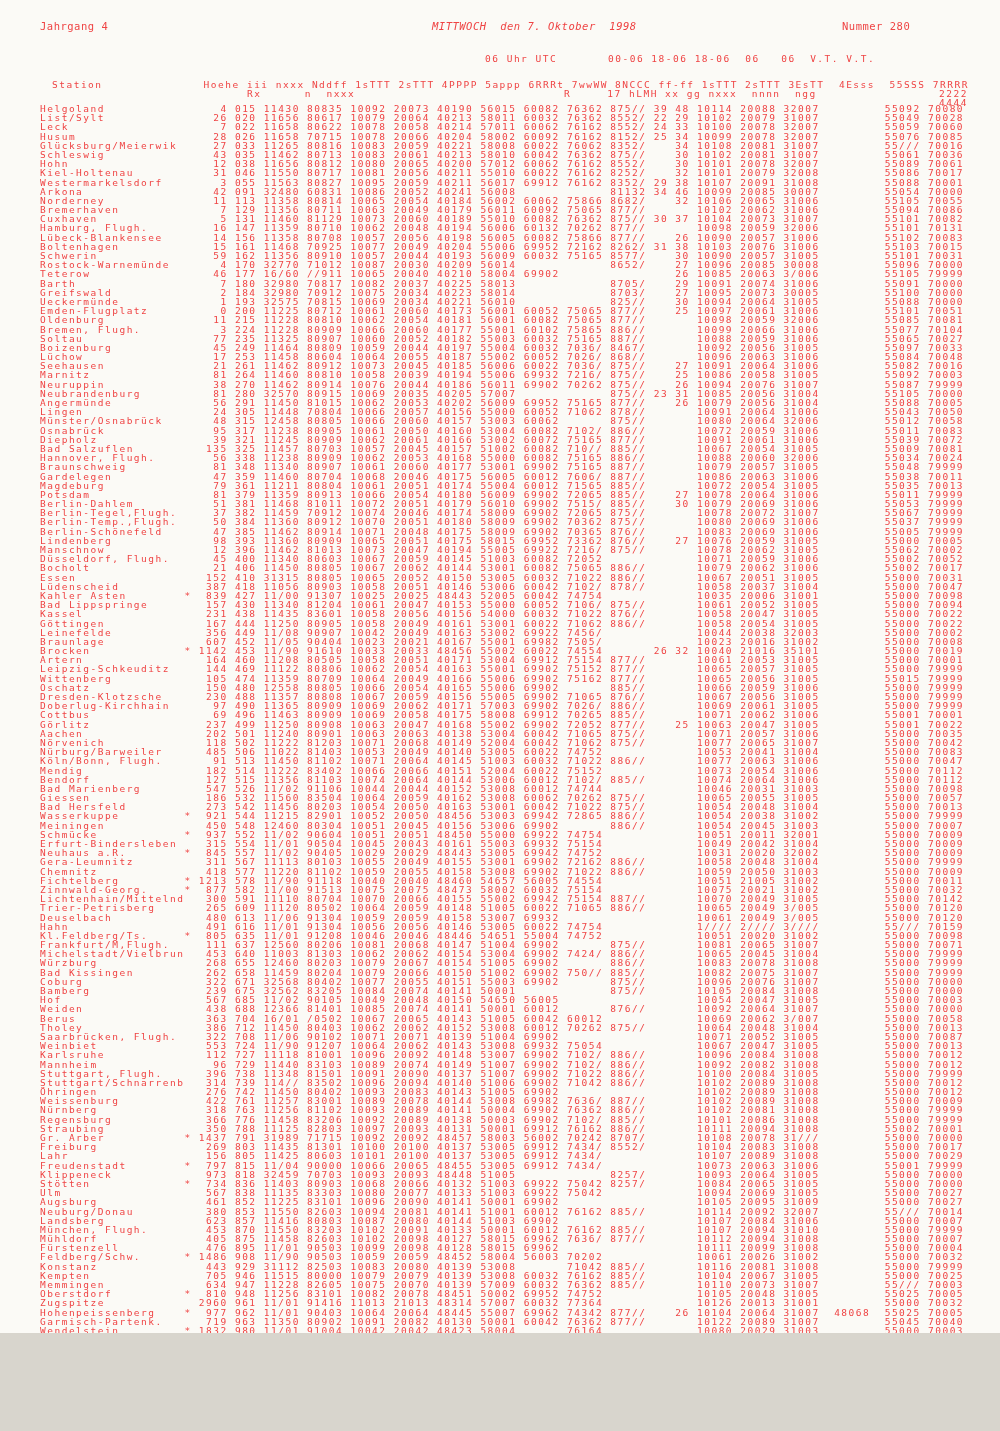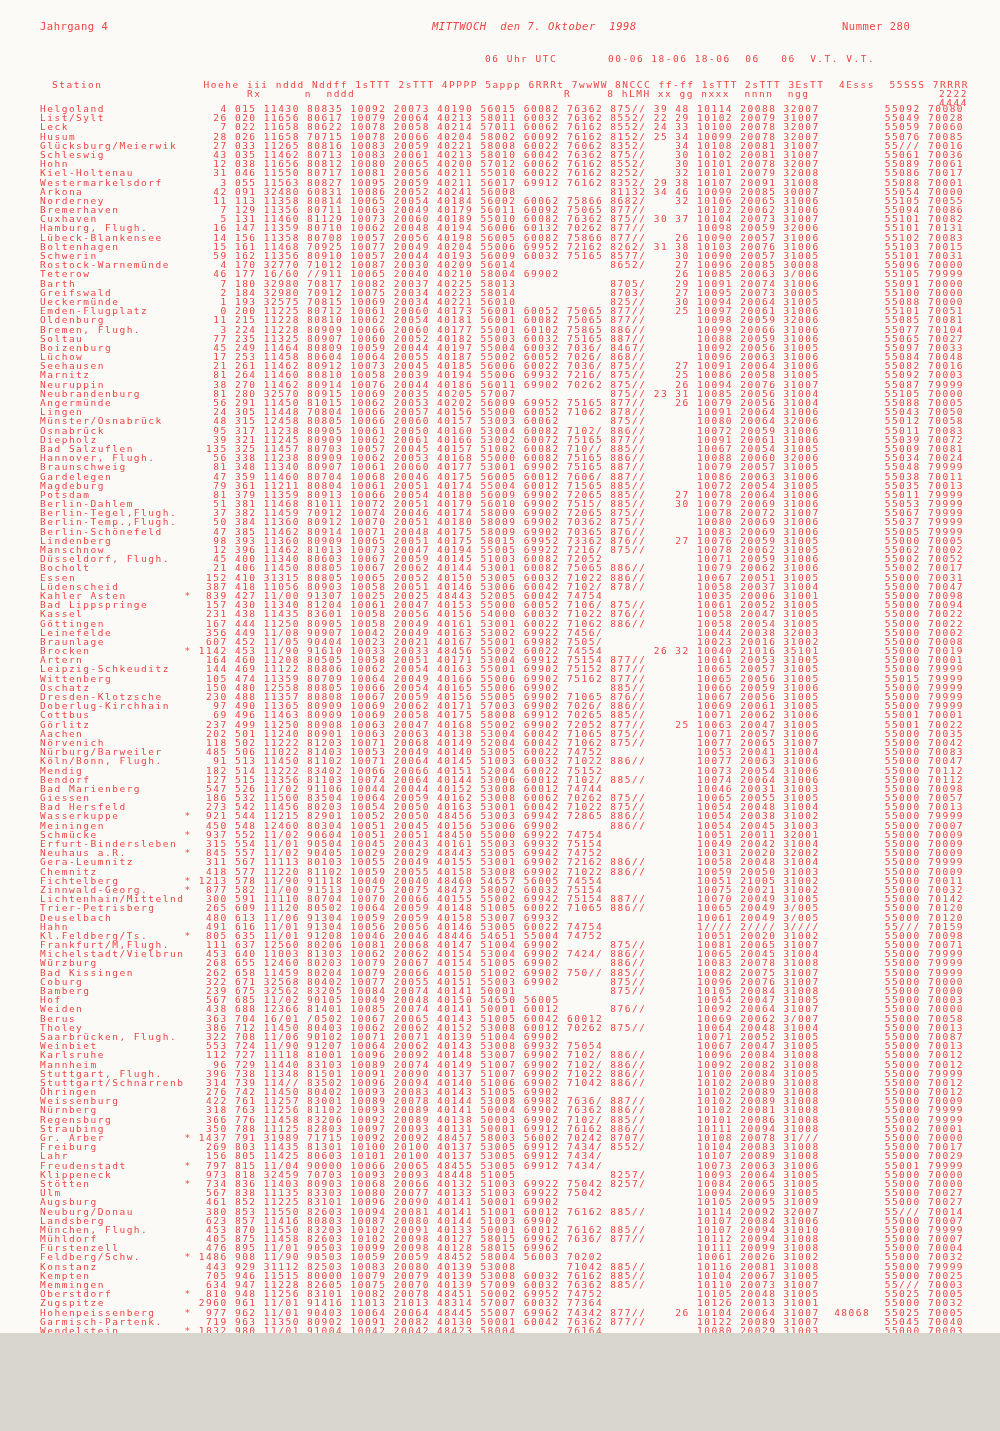--- a/index.html
+++ b/index.html
@@ -41,25 +41,25 @@
     <span class="t jahr">Jahrgang 4</span>
     <span class="t date">MITTWOCH  den 7. Oktober  1998</span>
     <span class="t num">Nummer 280</span>
   </div>
 
   <div class="mono hdr timeline">
     <span class="seg" style="left:433px">06 Uhr UTC</span>
     <span class="seg" style="left:556px">00-06 18-06 18-06  06   06  V.T. V.T.</span>
   </div>
 
-  <div class="mono hdr colh1">Station              Hoehe iii nddd Nddff 1sTTT 2sTTT 4PPPP 5appp 6RRRt 7wwWW 8NCCC ff-ff 1sTTT 2sTTT 3EsTT  4Esss  55SSS 7RRRR</div>
+  <div class="mono hdr colh1">Station              Hoehe iii nxxx Nddff 1sTTT 2sTTT 4PPPP 5appp 6RRRt 7wwWW 8NCCC ff-ff 1sTTT 2sTTT 3EsTT  4Esss  55SSS 7RRRR</div>
 
   <div class="mono hdr colh2">
-    <span class="seg" style="left:195px">Rx      n  nddd</span>
-    <span class="seg" style="left:512px">R     8 hLMH xx gg nxxx  nnnn  ngg</span>
+    <span class="seg" style="left:195px">Rx      n  nxxx</span>
+    <span class="seg" style="left:512px">R     17 hLMH xx gg nxxx  nnnn  ngg</span>
     <span class="seg" style="left:887px">2222</span>
   </div>
 
   <div class="mono hdr colh3">
     <span class="seg" style="left:887px">4444</span>
   </div>
 
   <div class="mono tbl"><div class="row">Helgoland                4 015 11430 80835 10092 20073 40190 56015 60082 76362 875// 39 48 10114 20088 32007         55092 70080</div><div class="row">List/Sylt               26 020 11656 80617 10079 20064 40213 58011 60032 76362 8552/ 22 29 10102 20079 31007         55049 70028</div><div class="row">Leck                     7 022 11658 80622 10078 20058 40214 57011 60062 76162 8552/ 24 33 10100 20078 32007         55059 70060</div><div class="row">Husum                   28 026 11658 70715 10078 20066 40204 58002 60092 76162 8152/ 25 34 10099 20078 32007         55076 70085</div><div class="row">Glücksburg/Meierwik     27 033 11265 80816 10083 20059 40221 58008 60022 76062 8352/    34 10108 20081 31007         55/// 70016</div><div class="row">Schleswig               43 035 11462 80713 10083 20061 40213 58010 60042 76362 875//    30 10102 20081 31007         55061 70036</div><div class="row">Hohn                    12 038 11656 80812 10080 20065 40200 57012 60062 76162 8552/    30 10101 20078 32007         55089 70061</div><div class="row">Kiel-Holtenau           31 046 11550 80717 10081 20056 40211 55010 60022 76162 8252/    32 10101 20079 32008         55086 70017</div><div class="row">Westermarkelsdorf        3 055 11563 80827 10095 20059 40211 56017 69912 76162 8352/ 29 38 10107 20091 31008         55088 70001</div><div class="row">Arkona                  42 091 32480 60831 10086 20052 40241 56008             81132 34 46 10099 20085 30007         55054 70000</div><div class="row">Norderney               11 113 11358 80814 10065 20054 40184 56002 60062 75866 8682/    32 10106 20065 31006         55105 70055</div><div class="row">Bremerhaven              7 129 11356 80711 10063 20049 40179 56011 60092 75065 877//       10102 20062 31006         55094 70086</div><div class="row">Cuxhaven                 5 131 11460 81129 10073 20060 40189 55010 60082 76362 875// 30 37 10104 20073 31007         55101 70082</div><div class="row">Hamburg, Flugh.         16 147 11359 80710 10062 20048 40194 56006 60132 70262 877//       10098 20059 32006         55101 70131</div><div class="row">Lübeck-Blankensee       14 156 11358 80708 10057 20056 40198 56005 60082 75866 877//    26 10090 20057 31006         55102 70083</div><div class="row">Boltenhagen             15 161 11468 70925 10077 20049 40204 55006 69952 72162 8262/ 31 38 10103 20076 31006         55103 70015</div><div class="row">Schwerin                59 162 11356 80910 10057 20044 40193 56009 60032 75165 8577/    30 10090 20057 31005         55101 70031</div><div class="row">Rostock-Warnemünde       4 170 32770 71012 10087 20030 40209 56014             8652/    27 10096 20085 30008         55096 70000</div><div class="row">Teterow                 46 177 16/60 //911 10065 20040 40210 58004 69902                26 10085 20063 3/006         55105 79999</div><div class="row">Barth                    7 180 32980 70817 10082 20037 40225 58013             8705/    29 10091 20074 31006         55091 70000</div><div class="row">Greifswald               2 184 32980 70912 10075 20034 40223 58014             8703/    27 10095 20073 30005         55100 70000</div><div class="row">Ueckermünde              1 193 32575 70815 10069 20034 40221 56010             825//    30 10094 20064 31005         55088 70000</div><div class="row">Emden-Flugplatz          0 200 11225 80712 10061 20060 40173 56001 60052 75065 877//    25 10097 20061 31006         55101 70051</div><div class="row">Oldenburg               11 215 11228 80810 10062 20054 40181 56001 60082 75065 877//       10098 20059 32006         55085 70081</div><div class="row">Bremen, Flugh.           3 224 11228 80909 10066 20060 40177 55001 60102 75865 886//       10099 20066 31006         55077 70104</div><div class="row">Soltau                  77 235 11325 80907 10060 20052 40182 55003 60032 75165 887//       10088 20059 31006         55065 70027</div><div class="row">Boizenburg              45 249 11464 80809 10059 20044 40197 55004 60032 7036/ 8467/       10092 20056 31005         55097 70033</div><div class="row">Lüchow                  17 253 11458 80604 10064 20055 40187 55002 60052 7026/ 868//       10096 20063 31006         55084 70048</div><div class="row">Seehausen               21 261 11462 80912 10073 20045 40185 56006 60022 7036/ 875//    27 10091 20064 31006         55082 70016</div><div class="row">Marnitz                 81 264 11460 80810 10058 20039 40194 55006 69932 7216/ 875//    25 10086 20058 31005         55092 70003</div><div class="row">Neuruppin               38 270 11462 80914 10076 20044 40186 56011 69902 70262 875//    26 10094 20076 31007         55087 79999</div><div class="row">Neubrandenburg          81 280 32570 80915 10069 20035 40205 57007             875// 23 31 10085 20056 31004         55105 70000</div><div class="row">Angermünde              56 291 11450 81015 10062 20053 40202 56009 69952 75165 877//    26 10079 20056 31004         55088 70005</div><div class="row">Lingen                  24 305 11448 70804 10066 20057 40156 55000 60052 71062 878//       10091 20064 31006         55043 70050</div><div class="row">Münster/Osnabrück       48 315 12458 80805 10066 20060 40157 53003 60062       875//       10080 20064 32006         55012 70058</div><div class="row">Osnabrück               95 317 11238 80905 10061 20050 40160 53004 60082 7102/ 886//       10072 20059 31006         55011 70083</div><div class="row">Diepholz                39 321 11245 80909 10062 20061 40166 53002 60072 75165 877//       10091 20061 31006         55039 70072</div><div class="row">Bad Salzuflen          135 325 11457 80703 10057 20045 40157 51002 60082 710// 885//       10067 20054 31005         55009 70081</div><div class="row">Hannover, Flugh.        56 338 11238 80909 10062 20053 40168 55000 60082 75165 886//       10088 20060 32006         55034 70024</div><div class="row">Braunschweig            81 348 11340 80907 10061 20060 40177 53001 69902 75165 887//       10079 20057 31005         55048 79999</div><div class="row">Gardelegen              47 359 11460 80704 10068 20046 40175 56005 60012 7606/ 887//       10086 20063 31006         55038 70011</div><div class="row">Magdeburg               79 361 11211 80804 10061 20051 40174 55004 60012 71565 885//       10072 20054 31005         55035 70013</div><div class="row">Potsdam                 81 379 11359 80913 10066 20054 40180 56009 69902 72065 885//    27 10078 20064 31006         55011 79999</div><div class="row">Berlin-Dahlem           51 381 11468 81011 10072 20051 40179 56010 69902 7515/ 885//    30 10079 20069 31006         55053 79999</div><div class="row">Berlin-Tegel,Flugh.     37 382 11459 70912 10074 20046 40174 58009 69902 72065 875//       10078 20072 31007         55067 79999</div><div class="row">Berlin-Temp.,Flugh.     50 384 11360 80912 10070 20051 40180 58009 69902 70362 875//       10080 20069 31006         55037 79999</div><div class="row">Berlin-Schönefeld       47 385 11462 80914 10071 20048 40175 58009 69902 70365 876//       10083 20069 31006         55005 79999</div><div class="row">Lindenberg              98 393 11360 80909 10065 20051 40175 58015 69952 73362 876//    27 10076 20059 31005         55000 70005</div><div class="row">Manschnow               12 396 11462 81013 10073 20047 40194 55005 69922 7216/ 875//       10078 20062 31005         55062 70002</div><div class="row">Düsseldorf, Flugh.      45 400 11340 80603 10067 20059 40145 51003 60082 72052             10071 20059 31006         55002 70052</div><div class="row">Bocholt                 21 406 11450 80805 10067 20062 40144 53001 60082 75065 886//       10079 20062 31006         55002 70017</div><div class="row">Essen                  152 410 31315 80805 10065 20052 40150 53005 60032 71022 886//       10067 20051 31005         55000 70031</div><div class="row">Lüdenscheid            387 418 11056 80903 10058 20051 40146 53006 60042 7102/ 878//       10058 20037 31004         55000 70047</div><div class="row">Kahler Asten        *  839 427 11/00 91307 10025 20025 48443 52005 60042 74754             10035 20006 31001         55000 70098</div><div class="row">Bad Lippspringe        157 430 11340 81204 10061 20047 40153 55000 60052 7106/ 875//       10061 20052 31005         55000 70094</div><div class="row">Kassel                 231 438 11435 83601 10058 20056 40156 54000 60032 71022 876//       10058 20047 31005         55000 70022</div><div class="row">Göttingen              167 444 11250 80905 10058 20049 40161 53001 60022 71062 886//       10058 20054 31005         55000 70022</div><div class="row">Leinefelde             356 449 11/08 90907 10042 20049 40163 53002 69922 7456/             10044 20038 32003         55000 70002</div><div class="row">Braunlage              607 452 11/05 90404 10023 20021 40167 55001 69982 7505/             10023 20016 31002         55000 70008</div><div class="row">Brocken             * 1142 453 11/90 91610 10033 20033 48456 55002 60022 74554       26 32 10040 21016 35101         55000 70019</div><div class="row">Artern                 164 460 11208 80505 10058 20051 40171 53004 69912 75154 877//       10061 20053 31005         55000 70001</div><div class="row">Leipzig-Schkeuditz     144 469 11122 80806 10062 20054 40163 55001 69902 75152 877//       10065 20057 31005         55000 79999</div><div class="row">Wittenberg             105 474 11359 80709 10064 20049 40166 55006 69902 75162 877//       10065 20056 31005         55015 79999</div><div class="row">Oschatz                150 480 12558 80805 10066 20054 40165 55006 69902       885//       10066 20059 31006         55000 79999</div><div class="row">Dresden-Klotzsche      230 488 11357 80808 10067 20059 40156 55005 69902 71065 876//       10067 20056 31005         55000 79999</div><div class="row">Doberlug-Kirchhain      97 490 11365 80909 10069 20062 40171 57003 69902 7026/ 886//       10069 20061 31005         55000 79999</div><div class="row">Cottbus                 69 496 11463 80909 10069 20058 40175 58008 69912 70265 885//       10071 20062 31006         55001 70001</div><div class="row">Görlitz                237 499 11250 80908 10063 20047 40168 55002 69902 72052 877//    25 10063 20047 31005         55001 70022</div><div class="row">Aachen                 202 501 11240 80901 10063 20063 40138 53004 60042 71065 875//       10071 20057 31006         55000 70035</div><div class="row">Nörvenich              118 502 11222 81203 10071 20068 40149 52004 60042 71062 875//       10077 20065 31007         55000 70042</div><div class="row">Nürburg/Barweiler      485 506 11022 81403 10053 20049 40140 53005 60022 74752             10053 20041 31004         55000 70083</div><div class="row">Köln/Bonn, Flugh.       91 513 11450 81102 10071 20064 40145 51003 60032 71022 886//       10077 20063 31006         55000 70047</div><div class="row">Mendig                 182 514 11222 83402 10066 20066 40151 52004 60022 75152             10073 20054 31006         55000 70112</div><div class="row">Bendorf                127 515 11356 81103 10074 20064 40144 53006 60012 7102/ 885//       10074 20064 31006         55000 70112</div><div class="row">Bad Marienberg         547 526 11/02 91106 10044 20044 40152 53008 60012 74744             10046 20031 31003         55000 70098</div><div class="row">Giessen                186 532 11560 83504 10064 20059 40162 53008 60062 70262 875//       10065 20055 31005         55000 70057</div><div class="row">Bad Hersfeld           273 542 11456 80203 10054 20050 40163 53001 60042 71022 875//       10054 20048 31004         55000 70013</div><div class="row">Wasserkuppe         *  921 544 11215 82901 10052 20050 48456 53003 69942 72865 886//       10054 20038 31002         55000 79999</div><div class="row">Meiningen              450 548 12460 80304 10051 20045 40156 53006 69902       886//       10054 20045 31003         55000 70007</div><div class="row">Schmücke            *  937 552 11/02 90604 10051 20051 48450 55000 69922 74754             10051 20011 32001         55000 70009</div><div class="row">Erfurt-Bindersleben    315 554 11/01 90504 10045 20043 40161 55003 69932 75154             10049 20042 31004         55000 70009</div><div class="row">Neuhaus a.R.        *  845 557 11/02 90405 10029 20029 48443 53005 69942 74752             10031 20020 32002         55000 70009</div><div class="row">Gera-Leumnitz          311 567 11113 80103 10055 20049 40155 53001 69902 72162 886//       10058 20048 31004         55000 79999</div><div class="row">Chemnitz               418 577 11220 81102 10059 20055 40158 53008 69902 71022 886//       10059 20050 31003         55000 70009</div><div class="row">Fichtelberg         * 1213 578 11/90 91118 10040 20040 48460 54657 56005 74554             10051 21005 31002         55000 70011</div><div class="row">Zinnwald-Georg.     *  877 582 11/00 91513 10075 20075 48473 58002 60032 75154             10075 20021 31002         55000 70032</div><div class="row">Lichtenhain/Mittelnd   300 591 11110 80704 10070 20066 40155 55002 69942 75154 887//       10070 20049 31005         55000 70142</div><div class="row">Trier-Petrisberg       265 609 11120 80502 10064 20059 40148 51005 60022 71065 886//       10065 20049 3/005         55000 70120</div><div class="row">Deuselbach             480 613 11/06 91304 10059 20059 40158 53007 69932                   10061 20049 3/005         55000 70120</div><div class="row">Hahn                   491 616 11/01 91304 10056 20056 40146 53005 60022 74754             1//// 2//// 3////         55/// 70159</div><div class="row">Kl.Feldberg/Ts.     *  805 635 11/01 91208 10046 20046 48446 54651 55004 74752             10051 20020 31002         55000 70098</div><div class="row">Frankfurt/M,Flugh.     111 637 12560 80206 10081 20068 40147 51004 69902       875//       10081 20065 31007         55000 70071</div><div class="row">Michelstadt/Vielbrun   453 640 11003 81303 10062 20062 40154 53004 69902 7424/ 886//       10065 20045 31004         55000 79999</div><div class="row">Würzburg               268 655 12460 80203 10079 20067 40154 51005 69902       886//       10083 20078 31008         55000 79999</div><div class="row">Bad Kissingen          262 658 11459 80204 10079 20066 40150 51002 69902 750// 885//       10082 20075 31007         55000 79999</div><div class="row">Coburg                 322 671 32568 80402 10077 20055 40151 55003 69902       875//       10096 20076 31007         55000 70000</div><div class="row">Bamberg                239 675 32562 83205 10084 20074 40141 50001             875//       10105 20084 31008         55000 70000</div><div class="row">Hof                    567 685 11/02 90105 10049 20048 40150 54650 56005                   10054 20047 31005         55000 70003</div><div class="row">Weiden                 438 688 12366 81401 10085 20074 40141 50001 60012       876//       10092 20064 31007         55000 70000</div><div class="row">Berus                  363 704 16/01 /0502 10067 20065 40143 51005 60042 60012             10069 20062 3/007         55000 70058</div><div class="row">Tholey                 386 712 11450 80403 10062 20062 40152 53008 60012 70262 875//       10064 20048 31004         55000 70013</div><div class="row">Saarbrücken, Flugh.    322 708 11/06 90102 10071 20071 40139 51004 69902                   10071 20052 31005         55000 70087</div><div class="row">Weinbiet               553 724 11/90 91207 10064 20062 40143 53008 69932 75054             10067 20047 31005         55000 70013</div><div class="row">Karlsruhe              112 727 11118 81001 10096 20092 40148 53007 69902 7102/ 886//       10096 20084 31008         55000 70012</div><div class="row">Mannheim                96 729 11440 83103 10089 20074 40149 51007 69902 7102/ 886//       10092 20082 31008         55000 70012</div><div class="row">Stuttgart, Flugh.      396 738 11348 81501 10091 20090 40137 51007 69902 71022 886//       10100 20084 31005         55000 79999</div><div class="row">Stuttgart/Schnarrenb   314 739 114// 83502 10096 20094 40140 51006 69902 71042 886//       10102 20089 31008         55000 70012</div><div class="row">Öhringen               276 742 11450 80402 10093 20083 40143 51005 69902                   10102 20089 31008         55000 70012</div><div class="row">Weissenburg            422 761 11257 83001 10089 20078 40144 53008 69982 7636/ 887//       10102 20089 31008         55000 70009</div><div class="row">Nürnberg               318 763 11256 81102 10093 20089 40141 50004 69902 76362 886//       10102 20081 31008         55000 79999</div><div class="row">Regensburg             366 776 11458 83206 10092 20089 40138 50003 69902 7102/ 885//       10101 20086 31008         55000 79999</div><div class="row">Straubing              350 788 11125 82803 10097 20093 40131 50001 69912 76162 886//       10111 20094 31008         55002 70001</div><div class="row">Gr. Arber           * 1437 791 31989 71715 10092 20092 48457 58003 56002 70242 8707/       10108 20078 31///         55000 70000</div><div class="row">Freiburg               269 803 11435 81301 10100 20100 40137 53005 69912 7434/ 8552/       10104 20083 31008         55000 70017</div><div class="row">Lahr                   156 805 11425 80603 10101 20100 40137 53005 69912 7434/             10107 20089 31008         55000 70029</div><div class="row">Freudenstadt        *  797 815 11/04 90000 10066 20065 48455 53005 69912 7434/             10073 20063 31006         55001 79999</div><div class="row">Klippeneck             973 818 32459 70703 10093 20093 48448 51005             8257/       10093 20064 31005         55000 70000</div><div class="row">Stötten             *  734 836 11403 80903 10068 20066 40132 51003 69922 75042 8257/       10084 20065 31005         55000 70000</div><div class="row">Ulm                    567 838 11135 83303 10080 20077 40133 51003 69922 75042             10094 20069 31005         55000 70027</div><div class="row">Augsburg               461 852 11225 83101 10096 20090 40141 50001 69902                   10105 20095 31009         55000 70027</div><div class="row">Neuburg/Donau          380 853 11550 82603 10094 20081 40141 51001 60012 76162 885//       10114 20092 32007         55/// 70014</div><div class="row">Landsberg              623 857 11416 80803 10087 20080 40144 51003 69902                   10107 20084 31006         55000 70007</div><div class="row">München, Flugh.        453 870 11550 83203 10102 20091 40133 50001 60012 76162 885//       10107 20094 31010         55000 79999</div><div class="row">Mühldorf               405 875 11458 82603 10102 20098 40127 58015 69962 7636/ 877//       10112 20094 31008         55000 70007</div><div class="row">Fürstenzell            476 895 11/01 90503 10099 20098 40128 58015 69962                   10111 20099 31008         55000 70004</div><div class="row">Feldberg/Schw.      * 1486 908 11/90 90503 10059 20059 48452 58004 56003 70202             10061 20026 31002         55000 70032</div><div class="row">Konstanz               443 929 31112 82503 10083 20080 40139 53008       71042 885//       10116 20081 31008         55000 79999</div><div class="row">Kempten                705 946 11515 80000 10079 20079 40139 53008 60032 76162 885//       10104 20067 31005         55000 70025</div><div class="row">Memmingen              634 947 11228 82605 10075 20070 40139 57009 60032 76362 885//       10110 20073 31007         55/// 70003</div><div class="row">Oberstdorf          *  810 948 11256 83101 10082 20078 48451 50002 69952 74752             10105 20048 31005         55025 70005</div><div class="row">Zugspitze             2960 961 11/01 91416 11013 21013 48314 57007 60032 77364             10126 20013 31001         55000 70032</div><div class="row">Hohenpeissenberg    *  977 962 11/01 90403 10064 20064 48445 55007 69962 74342 877//    26 10104 20064 31007  48068  55025 70005</div><div class="row">Garmisch-Partenk.      719 963 11350 80902 10091 20082 40130 50001 60042 76362 877//       10122 20089 31007         55045 70040</div><div class="row">Wendelstein         * 1832 980 11/01 91004 10042 20042 48423 58004       76164             10080 20029 31003         55000 70003</div></div>
 
 </div>

